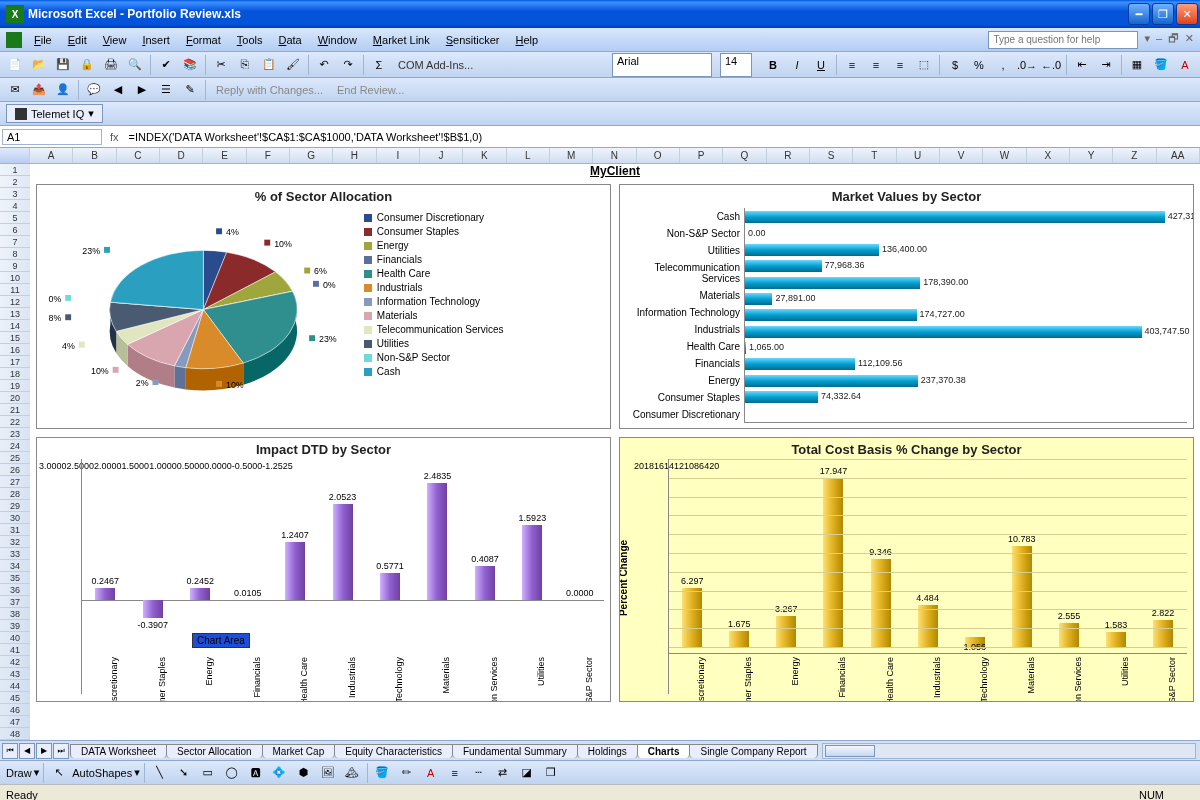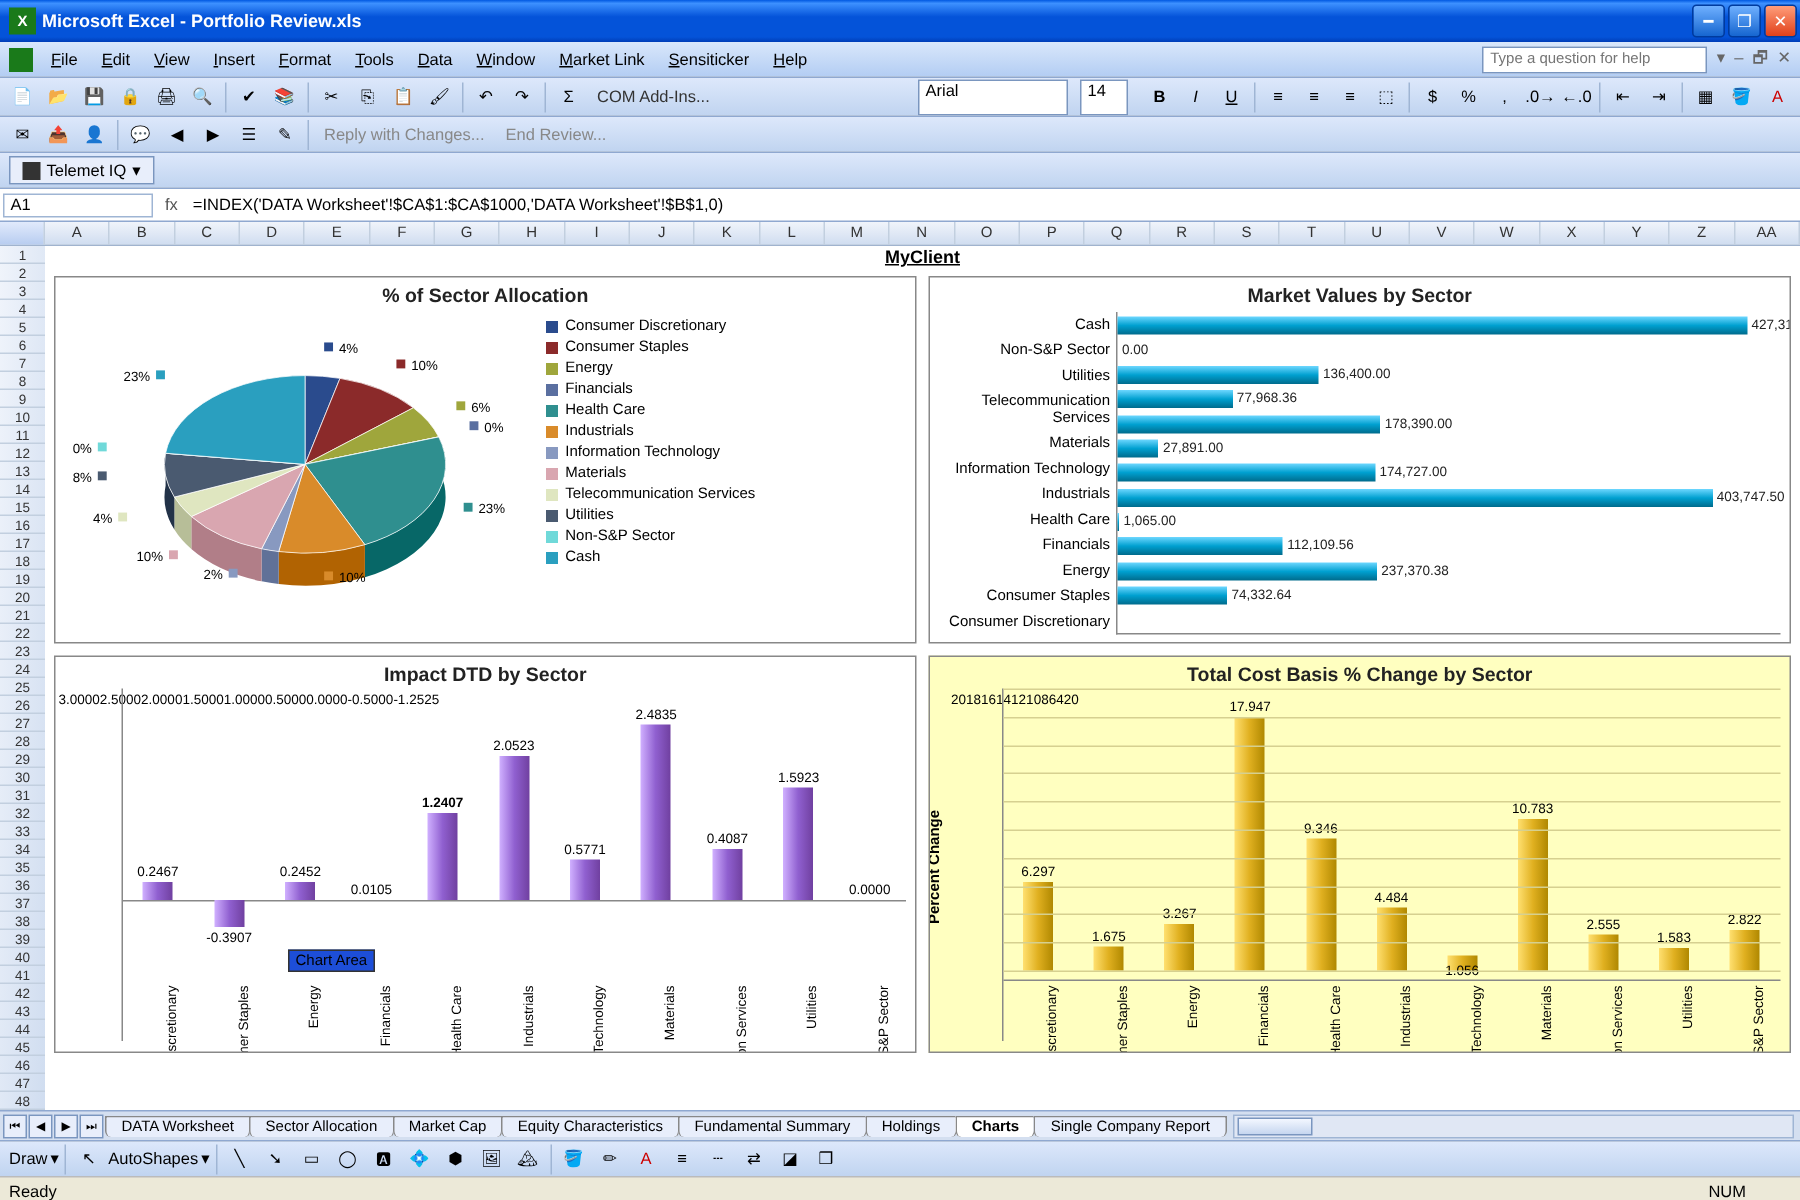--- a/index.html
+++ b/index.html
@@ -464,21 +464,21 @@
               <div class="vbar-bar purple" style="left: 11.6364%; top: 141px; height: 18.3629px;"></div>
               <div class="vbar-dlabel" style="left: calc(11.6364% + 10px); top: 161.363px;">-0.3907</div>
               <div class="vbar-xlabel" style="left: calc(11.6364% + 14px); top: 194px;">Consumer Staples</div>
               <div class="vbar-bar purple" style="left: 20.7273%; top: 129.476px; height: 11.5244px;"></div>
               <div class="vbar-dlabel" style="left: calc(20.7273% + 10px); top: 117.476px;">0.2452</div>
               <div class="vbar-xlabel" style="left: calc(20.7273% + 14px); top: 194px;">Energy</div>
               <div class="vbar-bar purple" style="left: 29.8182%; top: 140.506px; height: 0.4935px;"></div>
               <div class="vbar-dlabel" style="left: calc(29.8182% + 10px); top: 128.506px;">0.0105</div>
               <div class="vbar-xlabel" style="left: calc(29.8182% + 14px); top: 194px;">Financials</div>
               <div class="vbar-bar purple" style="left: 38.9091%; top: 82.6871px; height: 58.3129px;"></div>
-              <div class="vbar-dlabel" style="left: calc(38.9091% + 10px); top: 70.6871px; font-weight: bold;">1.2407</div>
+              <div class="vbar-dlabel" style="left: calc(38.9091% + 10px); top: 70.6871px;">1.2407</div>
               <div class="vbar-xlabel" style="left: calc(38.9091% + 14px); top: 194px;">Health Care</div>
               <div class="vbar-bar purple" style="left: 48%; top: 44.5419px; height: 96.4581px;"></div>
               <div class="vbar-dlabel" style="left: calc(48% + 10px); top: 32.5419px;">2.0523</div>
               <div class="vbar-xlabel" style="left: calc(48% + 14px); top: 194px;">Industrials</div>
               <div class="vbar-bar purple" style="left: 57.0909%; top: 113.876px; height: 27.1237px;"></div>
               <div class="vbar-dlabel" style="left: calc(57.0909% + 10px); top: 101.876px;">0.5771</div>
               <div class="vbar-xlabel" style="left: calc(57.0909% + 14px); top: 194px;">Information Technology</div>
               <div class="vbar-bar purple" style="left: 66.1818%; top: 24.2755px; height: 116.724px;"></div>
               <div class="vbar-dlabel" style="left: calc(66.1818% + 10px); top: 12.2755px;">2.4835</div>
               <div class="vbar-xlabel" style="left: calc(66.1818% + 14px); top: 194px;">Materials</div>

